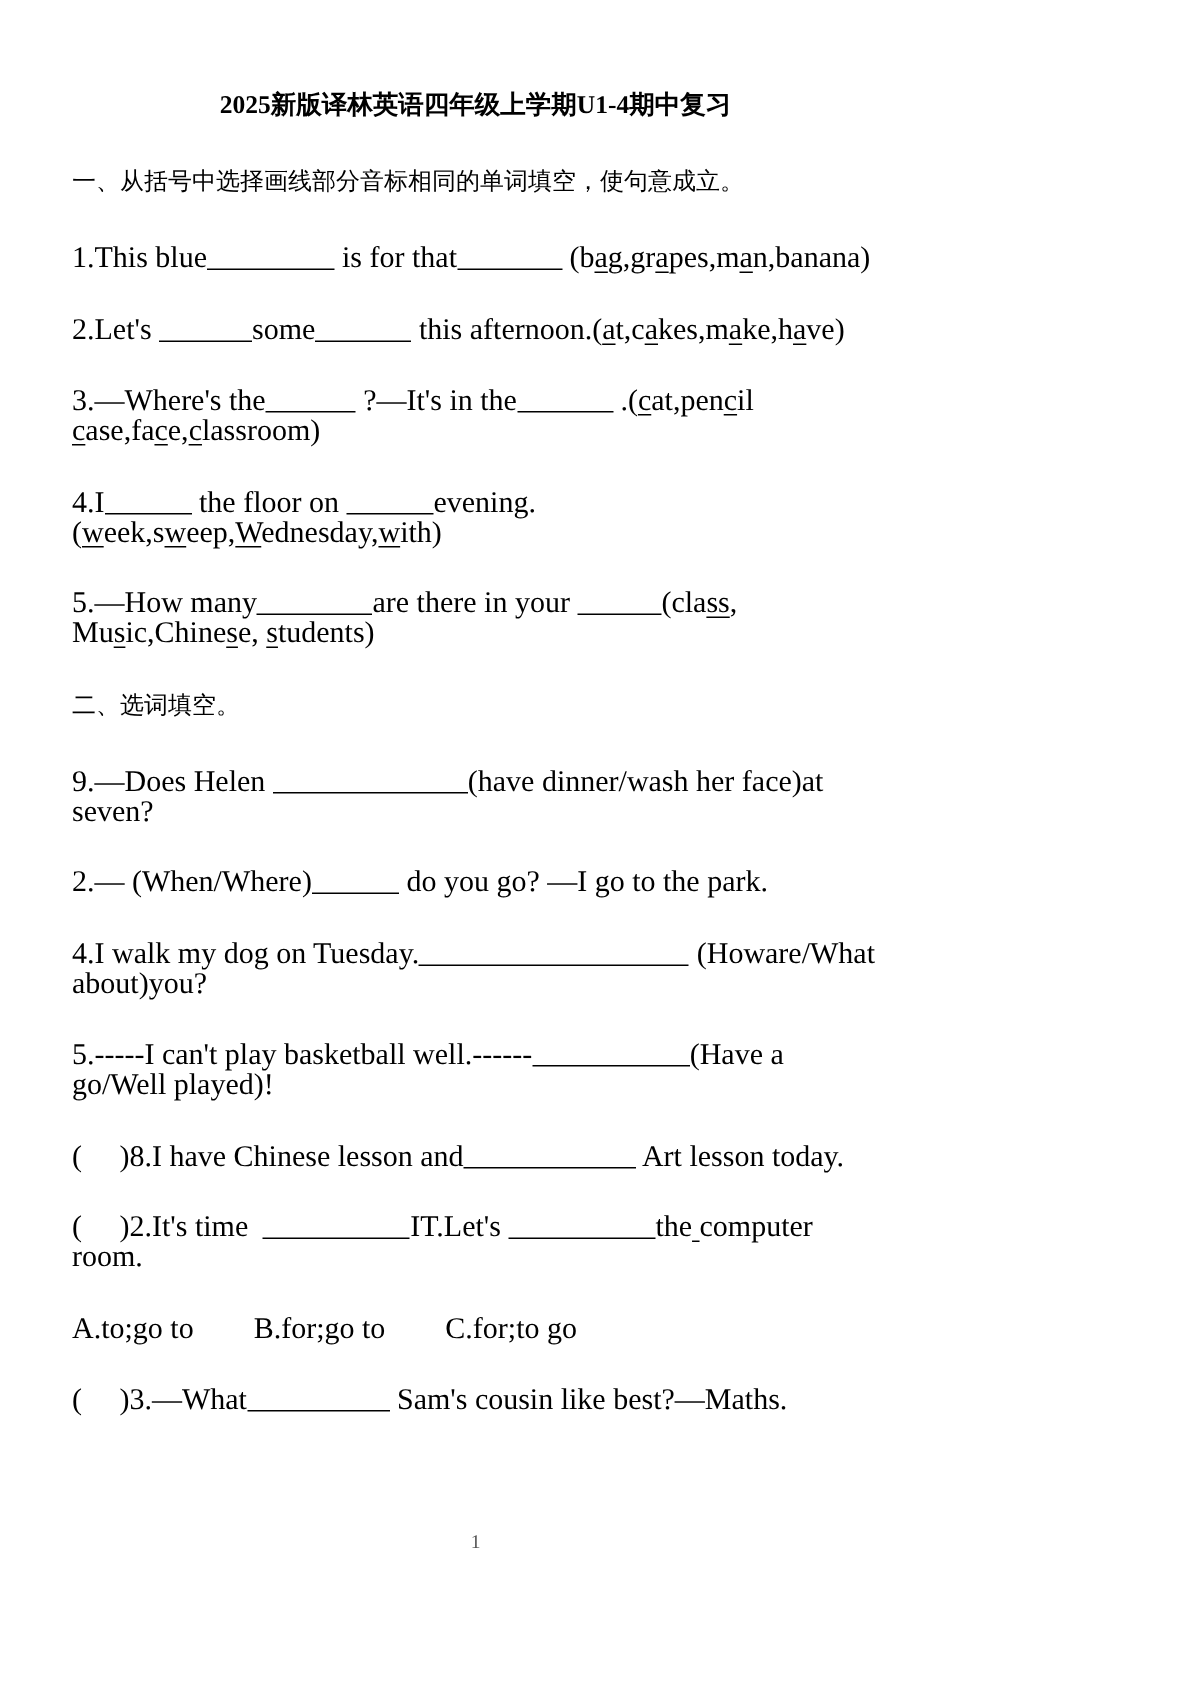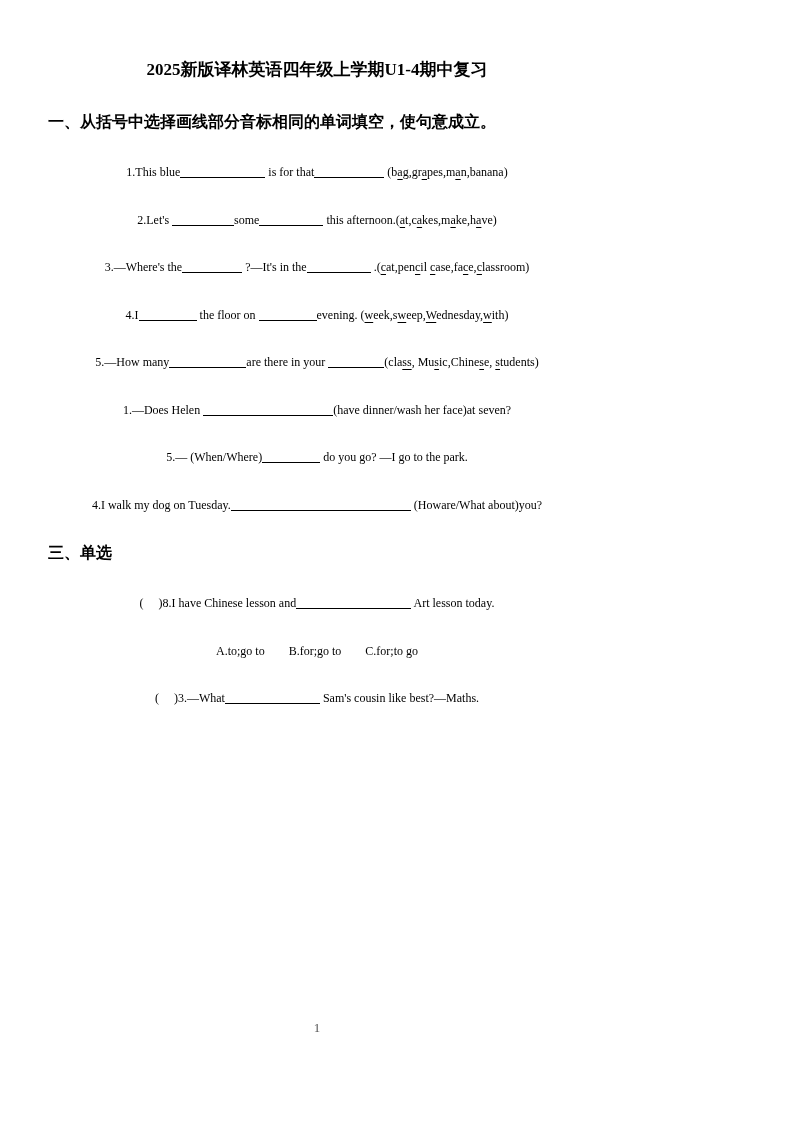--- a/index.html
+++ b/index.html
@@ -22,30 +22,29 @@
     margin: 0 0 30px 0;
     font-size: 17px;
     font-weight: bold;
     line-height: 22px;
     text-align: center;
     font-family: "Liberation Serif", serif;
   }
   .heading {
     margin: 0 0 30px 0;
     font-size: 16px;
-    font-weight: bold;
+    font-weight: normal;
     line-height: 21px;
     font-family: "Liberation Sans", sans-serif;
   }
   .line {
     margin: 0 0 27.5px 0;
-    font-size: 12px;
+    font-size: 20px;
     line-height: 20px;
     white-space: pre-wrap;
-    text-align: center;
   }
   .blank {
     display: inline-block;
     height: 12px;
     border-bottom: 1px solid #000;
     vertical-align: -2px;
   }
   .u {
     text-decoration: underline;
     text-decoration-thickness: 1px;
@@ -67,22 +66,24 @@
 
 <div class="page">
   <h1 class="title">2025新版译林英语四年级上学期U1-4期中复习</h1>
   <div id="sections">
       <div class="heading">一、从括号中选择画线部分音标相同的单词填空，使句意成立。</div>
       <div class="line"><span class="txt">1.This blue</span><span class="blank" style="width: 85px;"></span><span class="txt"> is for that</span><span class="blank" style="width: 70px;"></span><span class="txt"> (b</span><span class="u">a</span><span class="txt">g,gr</span><span class="u">a</span><span class="txt">pes,m</span><span class="u">a</span><span class="txt">n,banana)</span></div>
       <div class="line"><span class="txt">2.Let's </span><span class="blank" style="width: 62px;"></span><span class="txt">some</span><span class="blank" style="width: 64px;"></span><span class="txt"> this afternoon.(</span><span class="u">a</span><span class="txt">t,c</span><span class="u">a</span><span class="txt">kes,m</span><span class="u">a</span><span class="txt">ke,h</span><span class="u">a</span><span class="txt">ve)</span></div>
       <div class="line"><span class="txt">3.—Where's the</span><span class="blank" style="width: 60px;"></span><span class="txt"> ?—It's in the</span><span class="blank" style="width: 64px;"></span><span class="txt"> .(</span><span class="u">c</span><span class="txt">at,pen</span><span class="u">c</span><span class="txt">il </span><span class="u">c</span><span class="txt">ase,fa</span><span class="u">c</span><span class="txt">e,</span><span class="u">c</span><span class="txt">lassroom)</span></div>
       <div class="line"><span class="txt">4.I</span><span class="blank" style="width: 58px;"></span><span class="txt"> the floor on </span><span class="blank" style="width: 58px;"></span><span class="txt">evening. (</span><span class="u">w</span><span class="txt">eek,s</span><span class="u">w</span><span class="txt">eep,</span><span class="u">W</span><span class="txt">ednesday,</span><span class="u">w</span><span class="txt">ith)</span></div>
       <div class="line"><span class="txt">5.—How many</span><span class="blank" style="width: 77px;"></span><span class="txt">are there in your </span><span class="blank" style="width: 56px;"></span><span class="txt">(cla</span><span class="u">ss</span><span class="txt">, Mu</span><span class="u">s</span><span class="txt">ic,Chine</span><span class="u">s</span><span class="txt">e, </span><span class="u">s</span><span class="txt">tudents)</span></div>
-      <div class="line"><span class="txt">1.—Does Helen </span><span class="blank" style="width: 130px;"></span><span class="txt">(have dinner/wash her face)at seven?</span></div>
-      <div class="line"><span class="txt">5.— (When/Where)</span><span class="blank" style="width: 58px;"></span><span class="txt"> do you go? —I go to the park.</span></div>
+      <div class="heading">二、选词填空。</div>
+      <div class="line"><span class="txt">9.—Does Helen </span><span class="blank" style="width: 130px;"></span><span class="txt">(have dinner/wash her face)at seven?</span></div>
+      <div class="line"><span class="txt">2.— (When/Where)</span><span class="blank" style="width: 58px;"></span><span class="txt"> do you go? —I go to the park.</span></div>
       <div class="line"><span class="txt">4.I walk my dog on Tuesday.</span><span class="blank" style="width: 180px;"></span><span class="txt"> (Howare/What about)you?</span></div>
-      <div class="heading">三、单选</div>
+      <div class="line"><span class="txt">5.-----I can't play basketball well.------</span><span class="blank" style="width: 105px;"></span><span class="txt">(Have a go/Well played)!</span></div>
       <div class="line"><span class="txt">(     )8.I have Chinese lesson and</span><span class="blank" style="width: 115px;"></span><span class="txt"> Art lesson today.</span></div>
+      <div class="line"><span class="txt">(     )2.It's time  </span><span class="blank" style="width: 98px;"></span><span class="txt">IT.Let's </span><span class="blank" style="width: 98px;"></span><span class="txt">the</span><span class="u"> </span><span class="txt">computer room.</span></div>
       <div class="line"><span class="txt">A.to;go to        B.for;go to        C.for;to go</span></div>
       <div class="line"><span class="txt">(     )3.—What</span><span class="blank" style="width: 95px;"></span><span class="txt"> Sam's cousin like best?—Maths.</span></div>
     </div>
   <div class="pagenum">1</div>
 </div>
 
 </body></html>

